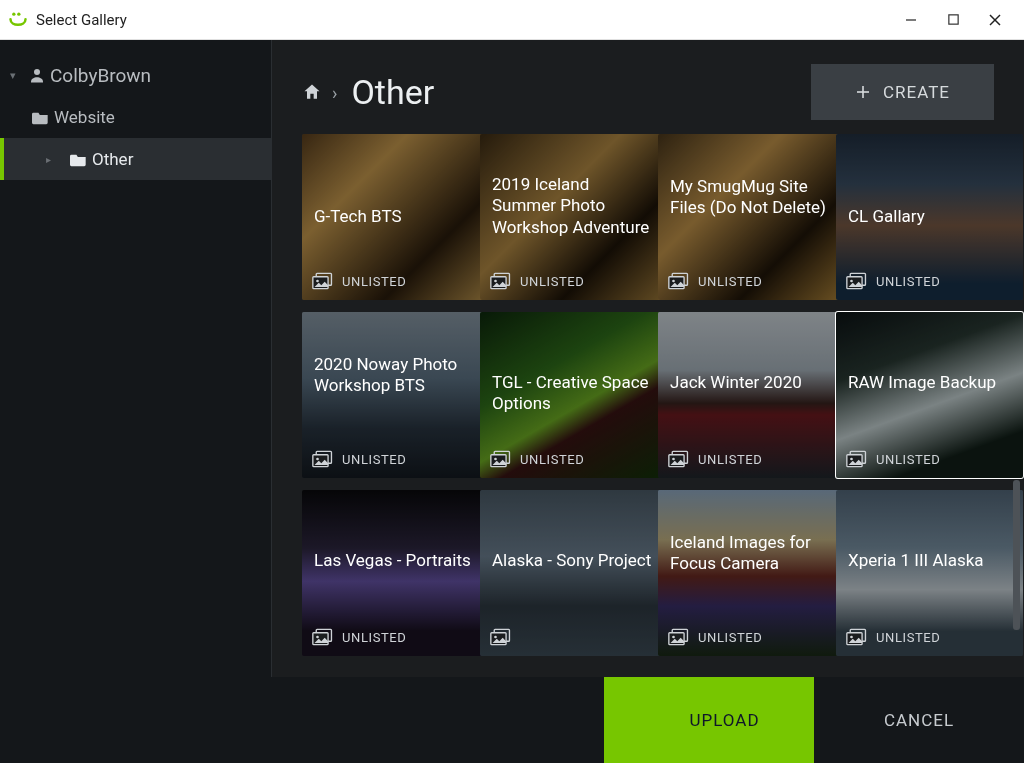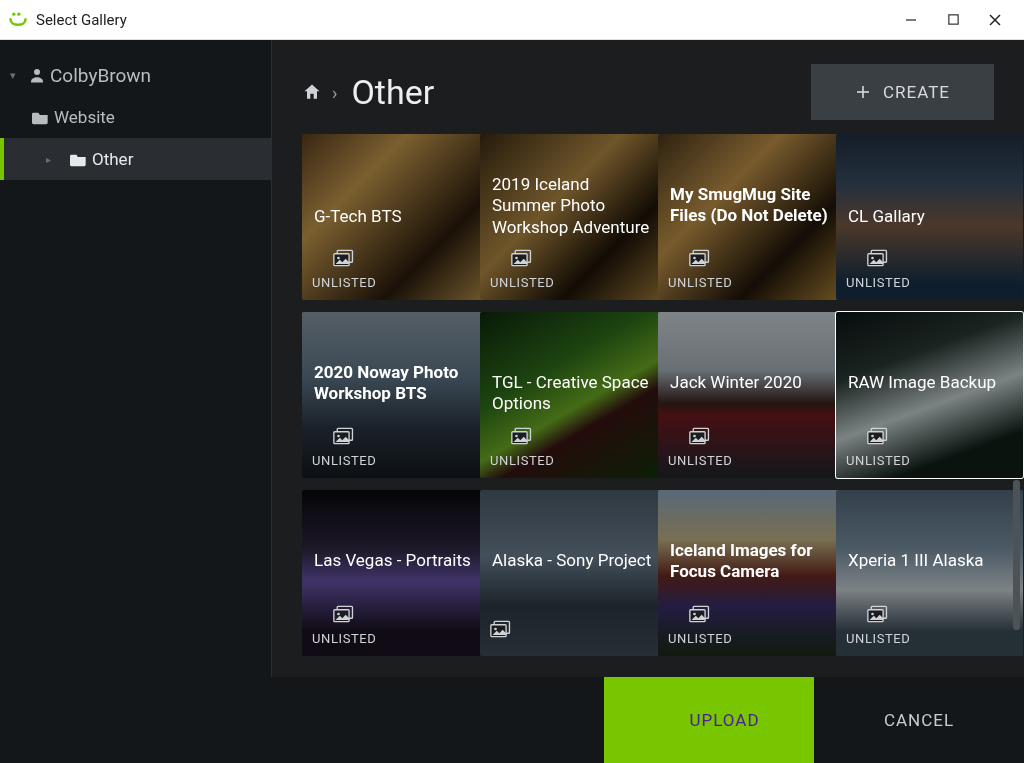--- a/index.html
+++ b/index.html
@@ -30,28 +30,28 @@
   .create-btn { background: #3a3f44; color: #d6dadd; border: none; height: 56px; padding: 0 44px; display: flex; align-items: center; gap: 12px; font-size: 17px; letter-spacing: 1px; cursor: pointer; }
   .grid-wrap { flex: 1; overflow: hidden; padding: 4px 20px 0 30px; position: relative; }
   .grid { display: grid; grid-template-columns: repeat(4, 166px); gap: 12px; }
   .card { width: 187px; height: 166px; position: relative; border-radius: 2px; overflow: hidden; cursor: pointer; }
   .card.selected { outline: 3px solid #ffffff; outline-offset: -2px; }
   .card .bg { position: absolute; inset: 0; }
   .card .overlay { position: absolute; inset: 0; background: rgba(0,0,0,0.38); }
   .card .title { position: absolute; left: 12px; right: 10px; top: 42px; color: #fff; font-size: 17px; line-height: 1.25; }
   .card.lines1 .title { top: 72px; }
   .card.lines2 .title { top: 60px; }
-  .card.lines3 .title { top: 50px; font-weight: bold; }
+  .card.lines3 .title { top: 42px; }
   .card.lines4 .title { top: 40px; }
-  .card .status { position: absolute; left: 10px; bottom: 10px; display: flex; align-items: center; gap: 8px; color: #d0d4d8; font-size: 13px; letter-spacing: 0.6px; flex-direction: column; }
+  .card .status { position: absolute; left: 10px; bottom: 10px; display: flex; align-items: center; gap: 8px; color: #d0d4d8; font-size: 13px; letter-spacing: 0.6px; }
   .card .status.empty { color: #d0d4d8; }
   .scrollbar { position: absolute; right: 4px; top: 350px; width: 7px; height: 150px; background: #4d5257; border-radius: 3px; }
   .footer { height: 86px; background: #14171a; display: flex; justify-content: flex-end; }
   .footer button { width: 210px; border: none; font-size: 17px; letter-spacing: 1px; cursor: pointer; }
-  .footer .upload { background: #77c600; color: #4c1d95; padding-left: 31px; }
+  .footer .upload { background: #77c600; color: #0f172a; padding-left: 31px; }
   .footer .cancel { background: transparent; color: #c7cbcf; }
   svg { display: block; }
 </style>
 </head>
 <body>
 <div class="window">
 
   <div class="titlebar">
     <span class="logo">
       <svg width="20" height="20" viewBox="0 0 24 24">

